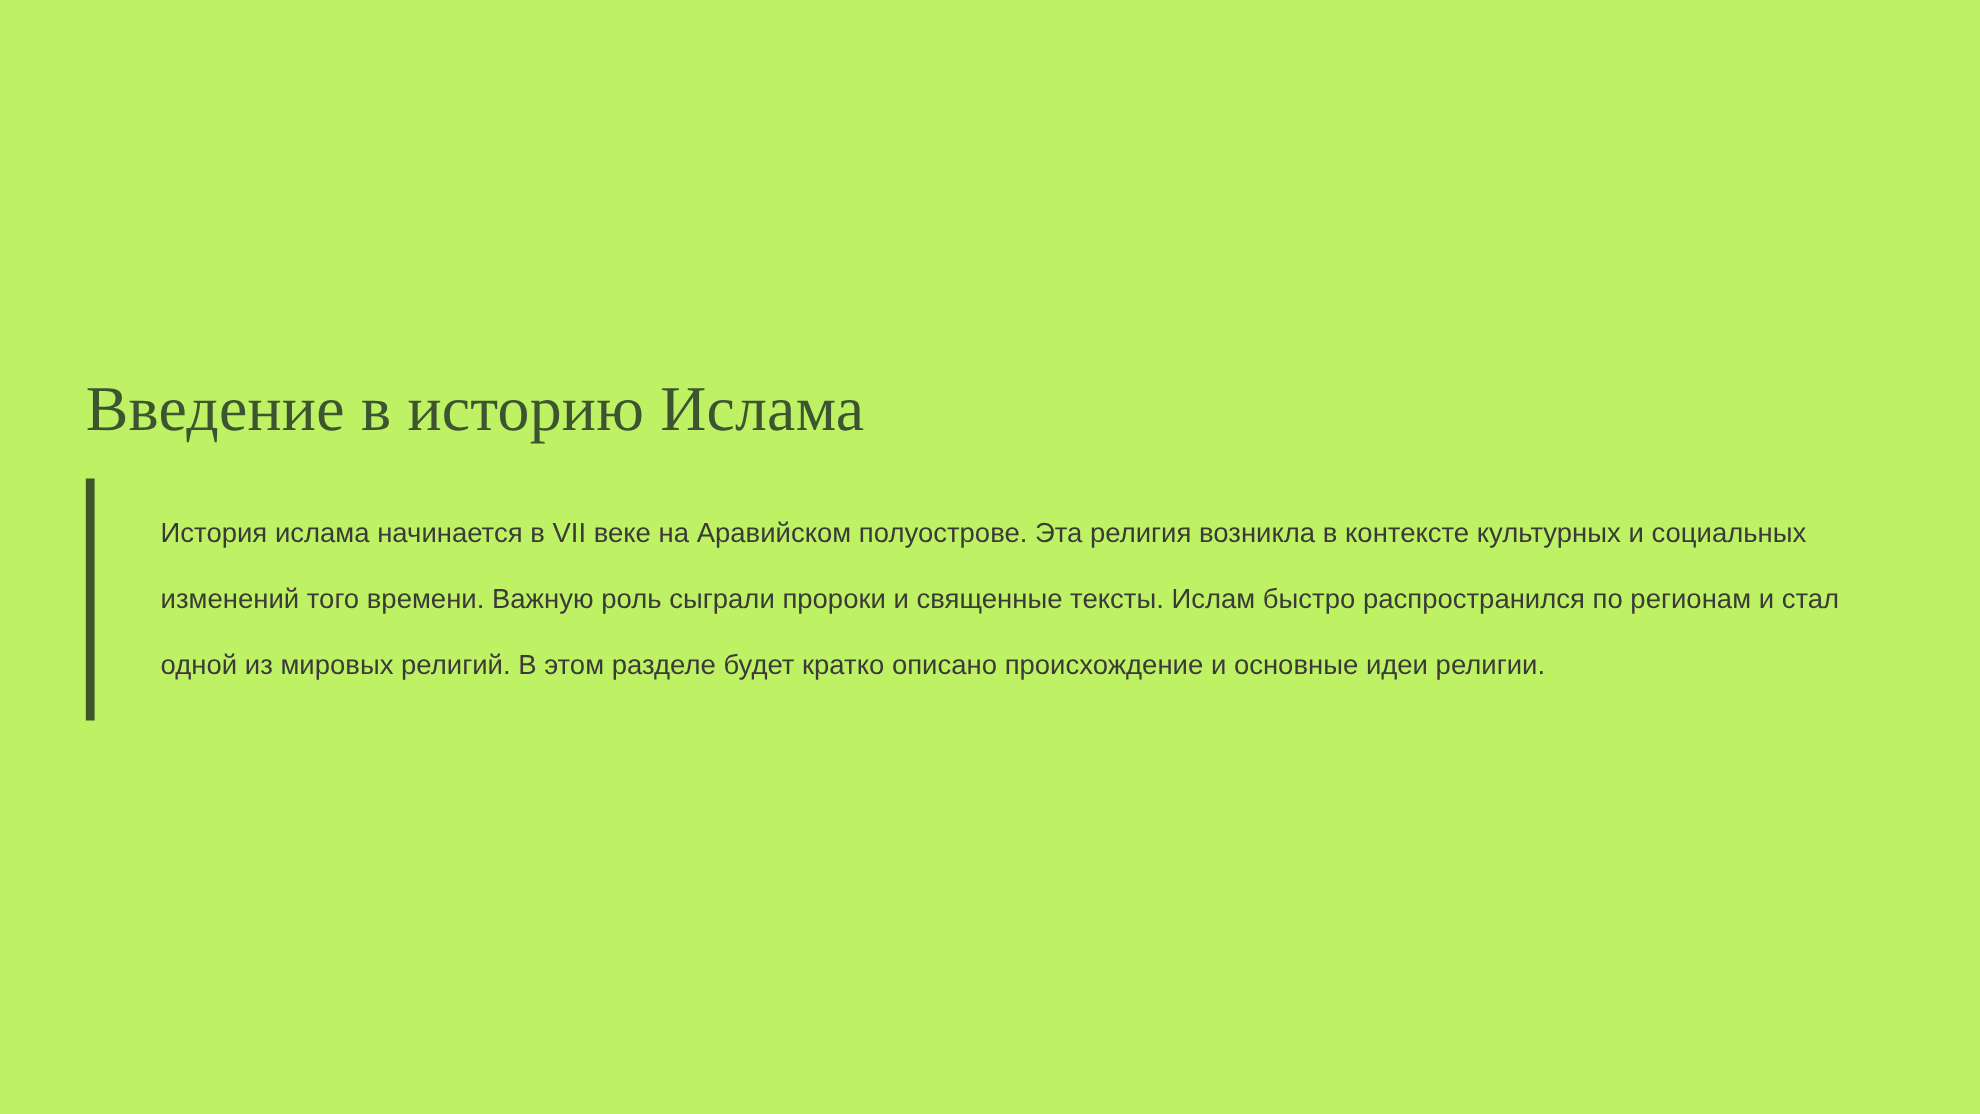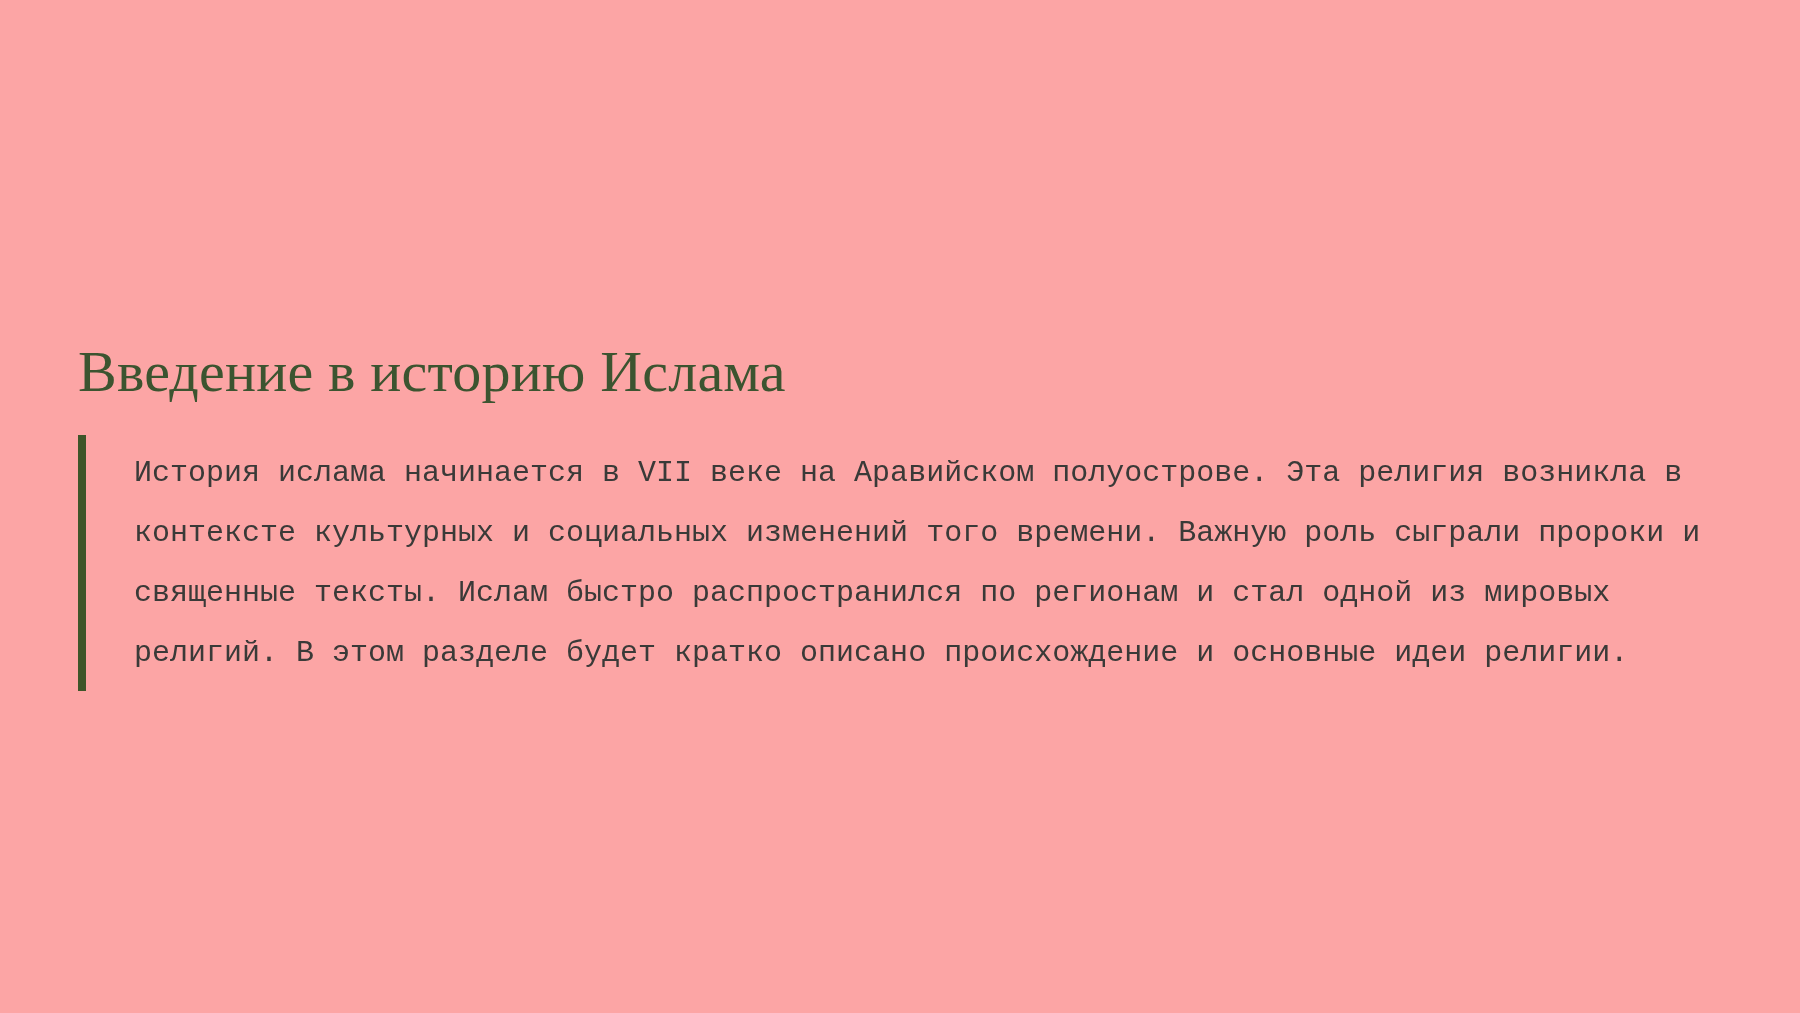--- a/index.html
+++ b/index.html
@@ -12,21 +12,21 @@
     height: 1013px;
     background: #fdf3e5;
     font-family: "Liberation Sans", sans-serif;
     overflow: hidden;
   }
 
   .page {
     position: relative;
     width: 1800px;
     height: 1013px;
-    background: #fca5a5;
+    background: #bef264;
     box-sizing: border-box;
   }
 
   .content {
     position: absolute;
     left: 78px;
     top: 340px;
     width: 1660px;
   }
 
@@ -44,25 +44,25 @@
 
   .quote-block {
     position: relative;
     border-left: 8px solid #3e5529;
     padding: 8px 0 8px 48px;
     margin: 0;
     max-width: 1640px;
   }
 
   .quote-text {
-    font-family: Liberation Mono, monospace;
-    font-size: 30px;
+    font-family: Liberation Sans, sans-serif;
+    font-size: 25px;
     line-height: 60px;
     color: #3a3a38;
-    margin: 0;
+    margin: 12px;
     padding: 0;
     text-align: left;
     max-width: 1625px;
   }
 </style>
 </head>
 <body>
 
 <div class="page">
 

